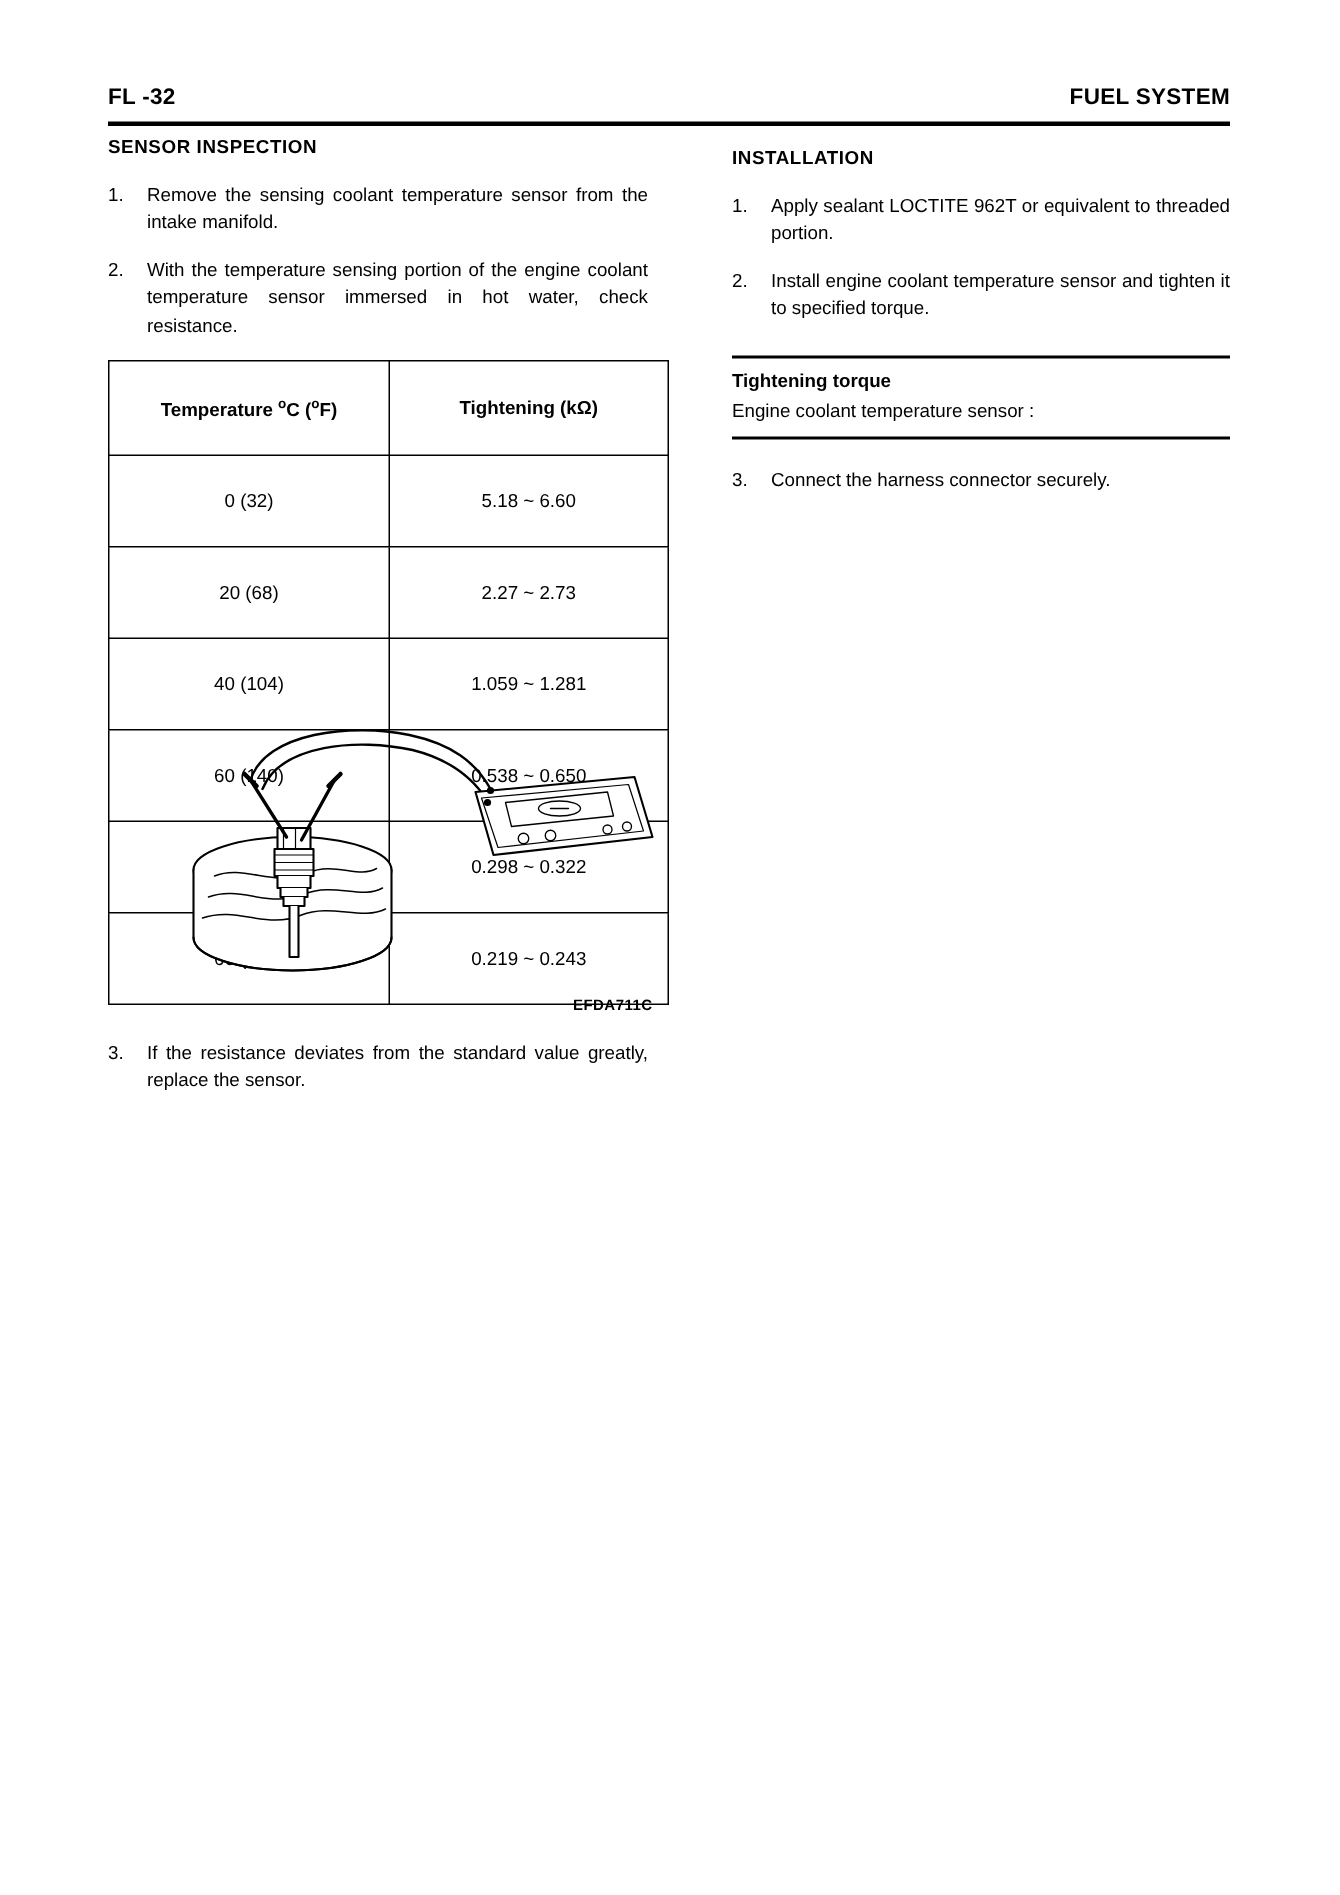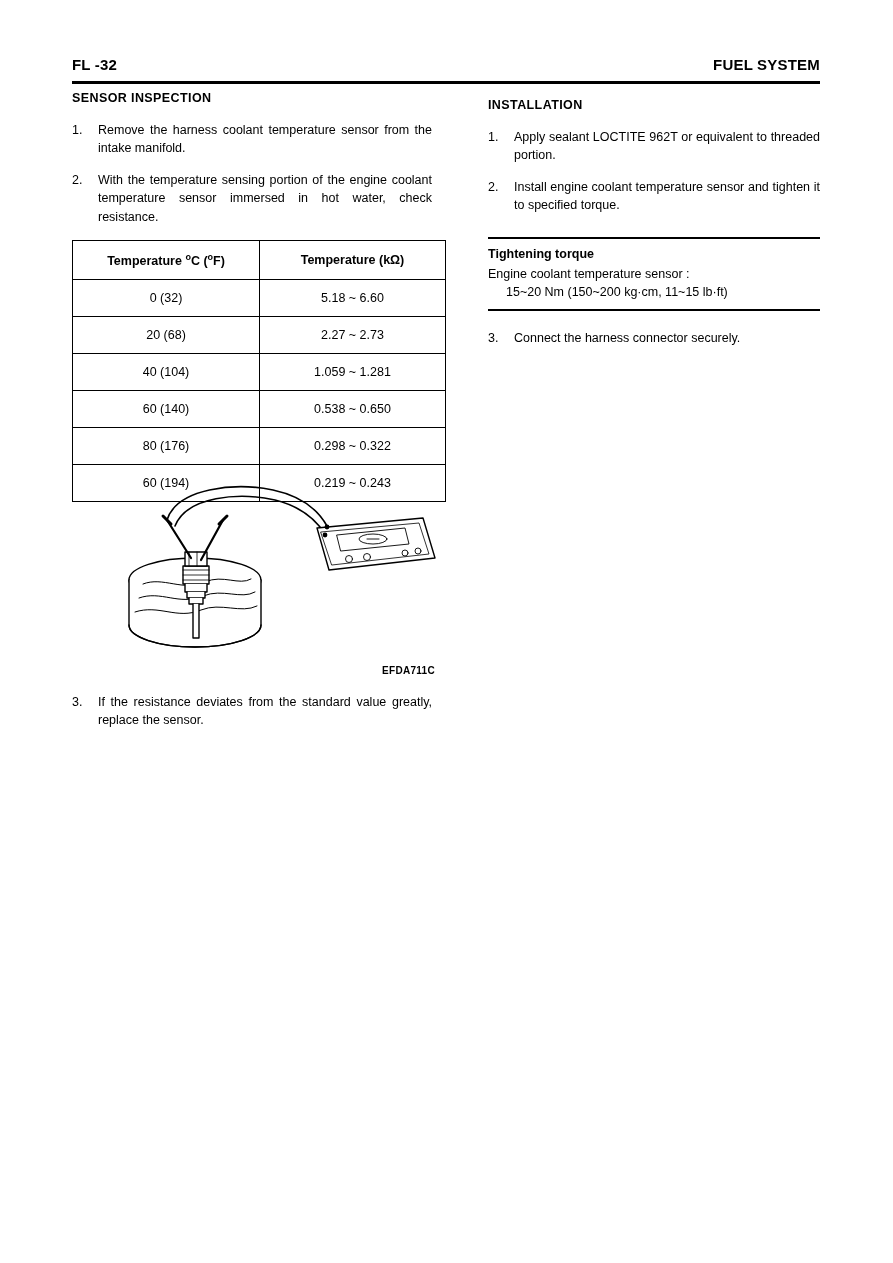--- a/index.html
+++ b/index.html
@@ -91,21 +91,21 @@
     margin-top: 10px;
     border-collapse: collapse;
     width: 355px;
     table-layout: fixed;
   }
   .tbl td, .tbl th {
     border: 1px solid #000000;
     height: 24px;
     text-align: center;
     font-size: 12.5px;
-    padding: 6px 4px;
+    padding: 18px 4px;
   }
   .tbl th {
     font-weight: bold;
     height: 26px;
   }
   .tbl .c1 { width: 178px; }
   .tbl .c2 { width: 177px; }
   .tbl sup { font-size: 9px; vertical-align: super; }
 
   
@@ -159,35 +159,35 @@
     <span>FL -32</span>
     <span>FUEL SYSTEM</span>
   </div>
   <div class="header-rule"></div>
 
   <div class="col-left">
     <div class="section-title">SENSOR INSPECTION</div>
 
     <div class="item">
       <div class="num">1.</div>
-      <div class="txt">Remove the harness coolant temperature sensor from the intake manifold.</div>
+      <div class="txt">Remove the sensing coolant temperature sensor from the intake manifold.</div>
     </div>
 
     <div class="item">
       <div class="num">2.</div>
       <div class="txt">With the temperature sensing portion of the engine coolant temperature sensor immersed in hot water, check resistance.</div>
     </div>
 
     <table class="tbl">
       <thead>
         <tr>
           <th class="c1">
             <span>Temperature </span><sup>o</sup><span>C (</span><sup>o</sup><span>F)</span>
           </th>
-          <th class="c2">Temperature (kΩ)</th>
+          <th class="c2">Tightening (kΩ)</th>
         </tr>
       </thead>
       <tbody>
         <tr>
           <td>0  (32)</td>
           <td>5.18 ~ 6.60</td>
         </tr>
         <tr>
           <td>20  (68)</td>
           <td>2.27 ~ 2.73</td>
@@ -276,21 +276,20 @@
     </div>
 
     <div class="item">
       <div class="num">2.</div>
       <div class="txt">Install engine coolant temperature sensor and tighten it to specified torque.</div>
     </div>
 
     <div class="torque">
       <div class="t-title">Tightening torque</div>
       <div>Engine coolant temperature sensor :</div>
-      <div class="t-ind">15~20 Nm (150~200 kg·cm, 11~15 lb·ft)</div>
     </div>
 
     <div class="item" style="margin-top:18px;">
       <div class="num">3.</div>
       <div class="txt nojustify">Connect the harness connector securely.</div>
     </div>
   </div>
 
 </div>
 

